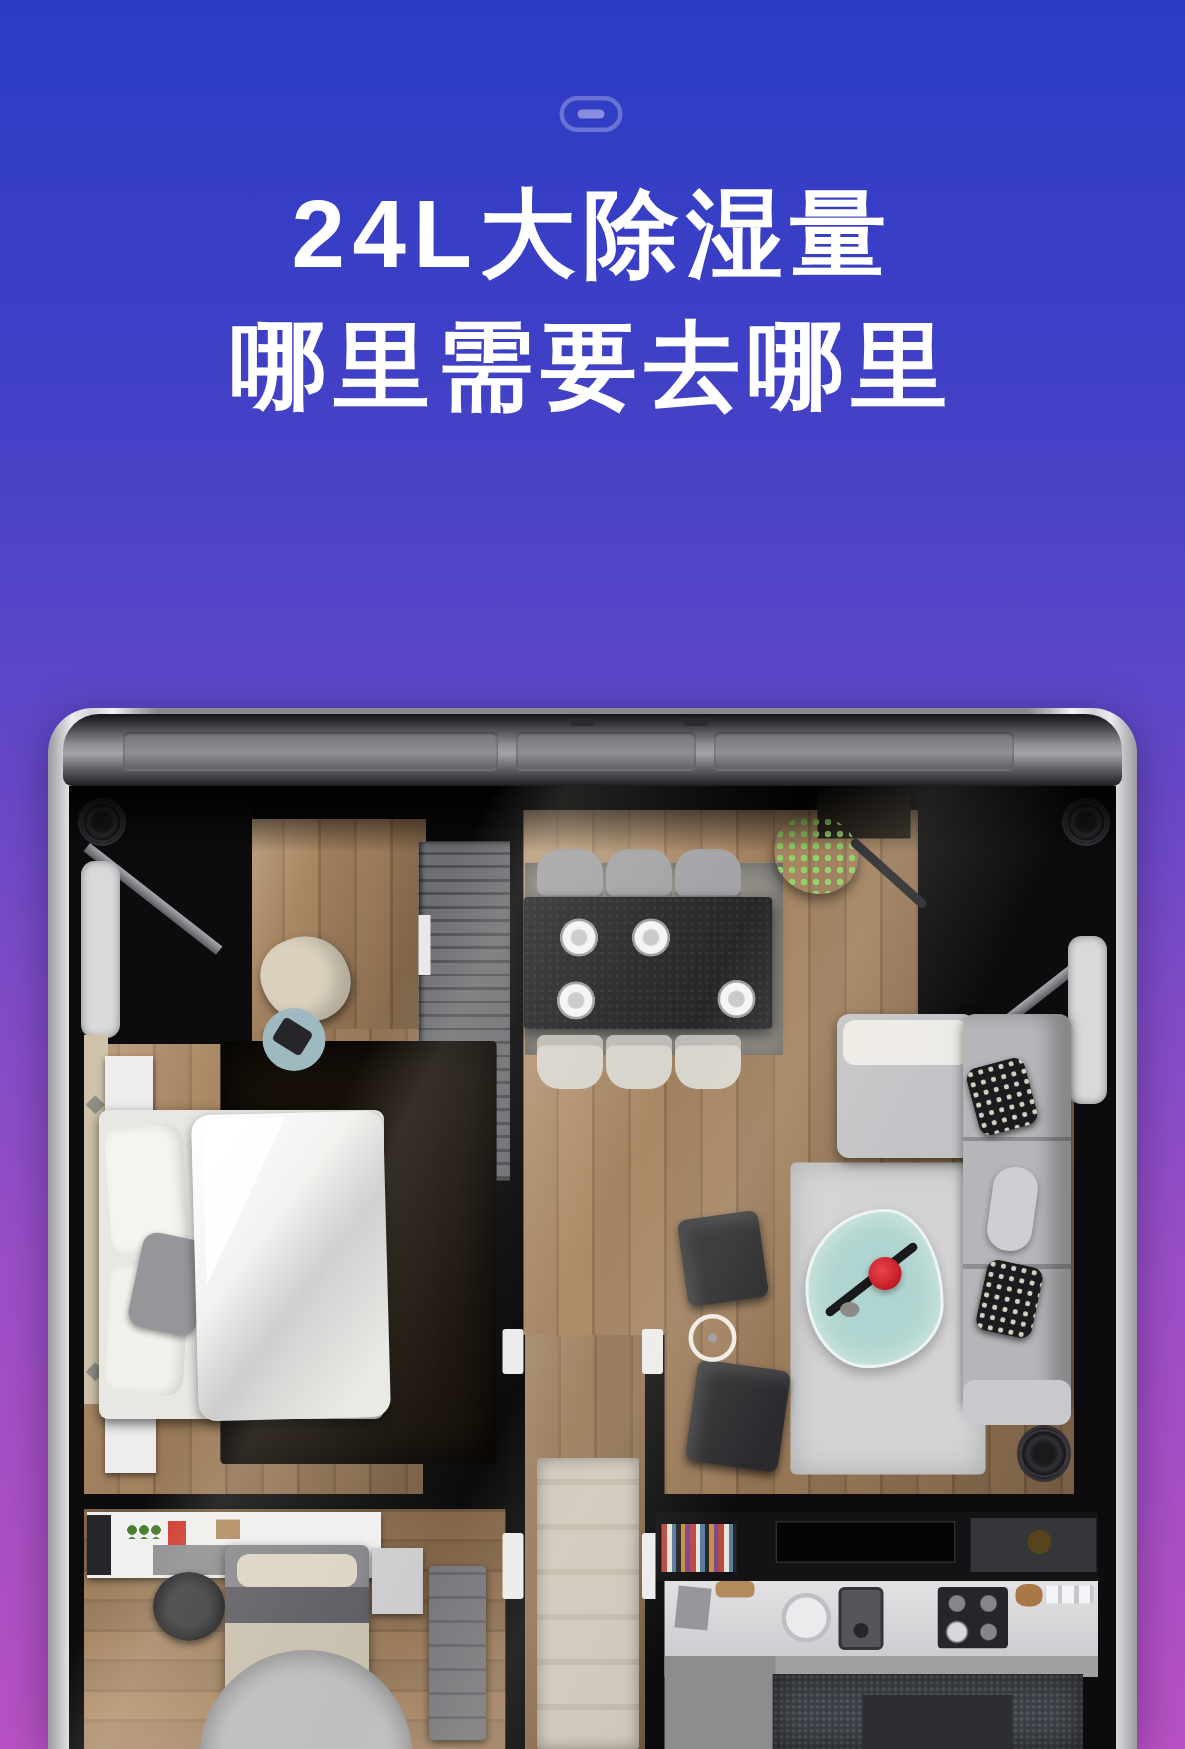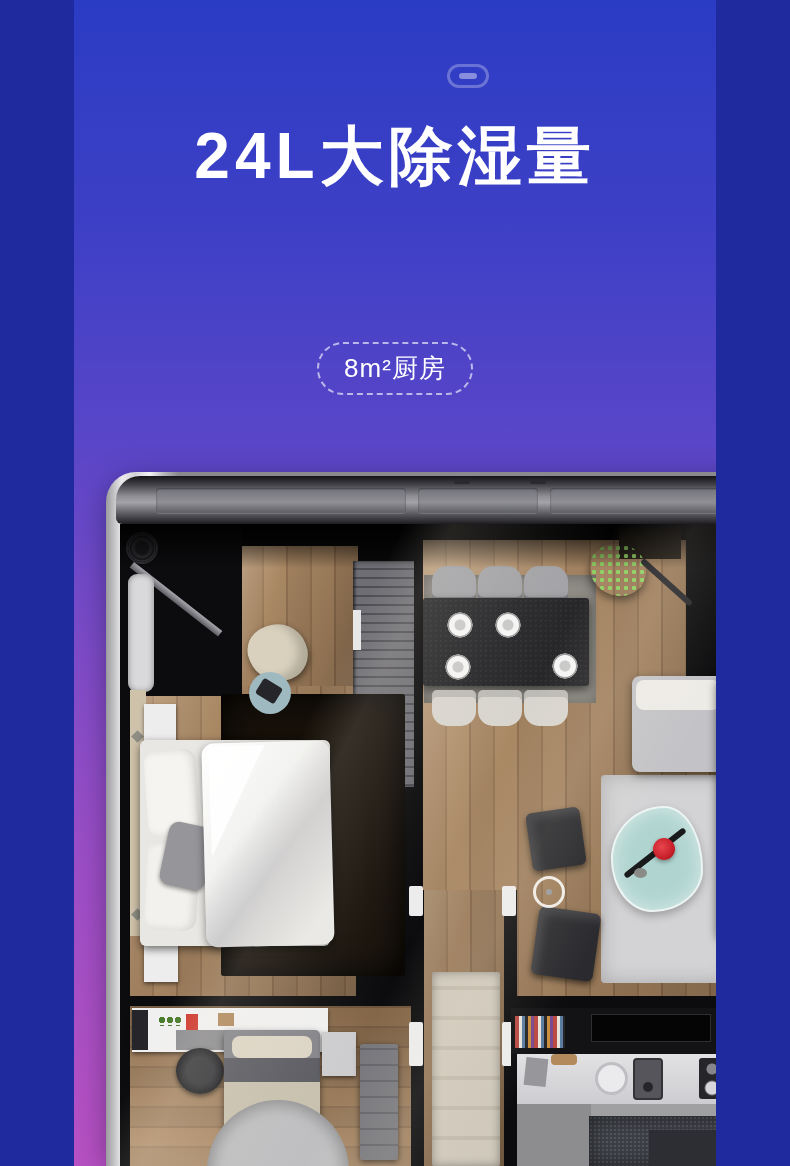--- a/index.html
+++ b/index.html
@@ -1,17 +1,17 @@
 <!DOCTYPE html>
 <html style="--bg-top: #2b3cc4; --bg-mid: #7c4bc8; --bg-bottom: #b851c4; --title-color: #ffffff; --badge-border: rgba(255,255,255,0.62); --accent-red: #c8202a; --plant-green: #4e9132;"><head>
 <meta charset="utf-8">
 <style>
   html,body{margin:0;padding:0;background:#1e2a9e;}
   .page{
-    position:relative;width:642px;height:1166px;overflow:hidden;margin:0 auto;
+    position:relative;width:790px;height:1166px;overflow:hidden;margin:0 auto;
     font-family:"Liberation Sans","DejaVu Sans",sans-serif;
     background:linear-gradient(180deg,var(--bg-top,#2b3cc4) 0%,#3e40c6 20%,#5a46c8 38%,var(--bg-mid,#7c4bc8) 55%,#9a4ec7 72%,var(--bg-bottom,#b851c4) 100%);
   }
   
   .top-icon{
     position:absolute;left:373px;top:64px;width:42px;height:24px;
     border:3px solid rgba(255,255,255,.28);border-radius:14px;box-sizing:border-box;
   }
   .top-icon .bar{
     position:absolute;left:50%;top:50%;width:18px;height:6px;border-radius:3px;
@@ -83,24 +83,24 @@
 <body>
 
 <div class="page">
 
   <div class="top-icon">
     <div class="bar"></div>
   </div>
 
   <div class="title">
     <div>24L大除湿量</div>
+    <div>哪里需要去哪里</div>
   </div>
 
   <div class="badges">
-    <div class="badge">8m²厨房</div>
   </div>
 
   <div class="floorplan">
     <div class="casing"></div>
     <div class="topband">
       <div class="band-panel" style="left:40px;width:250px;"></div>
       <div class="band-panel" style="left:302px;width:120px;"></div>
       <div class="band-panel" style="left:434px;width:200px;"></div>
       <div class="band-notch" style="left:338px;"></div>
       <div class="band-notch" style="left:414px;"></div>

